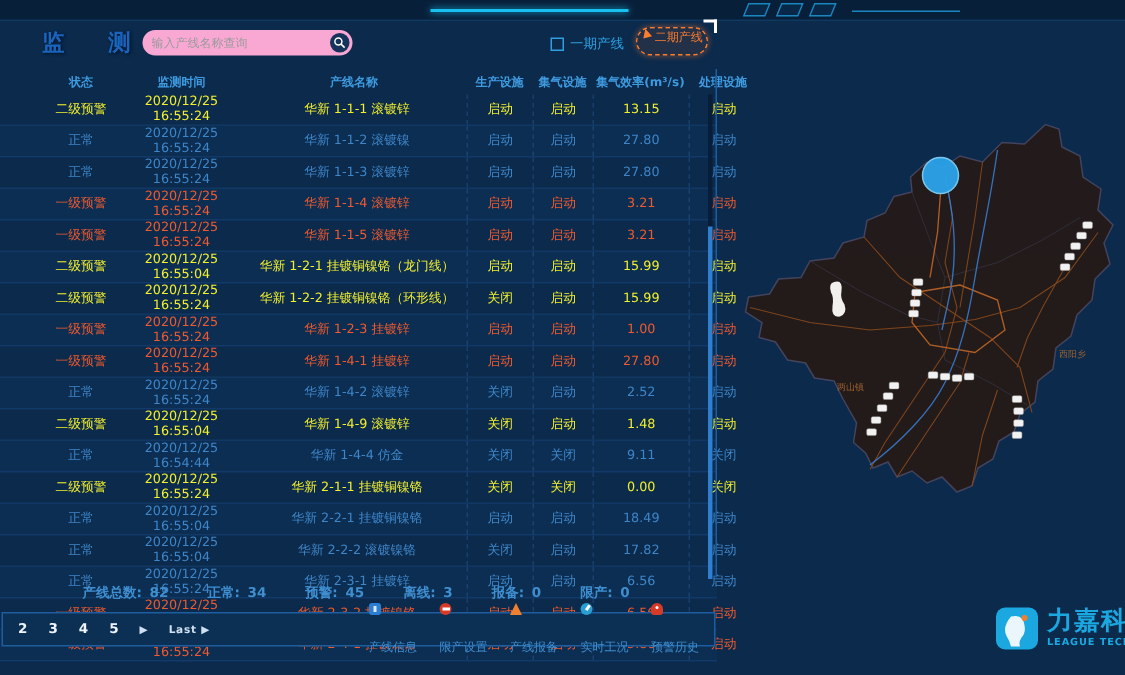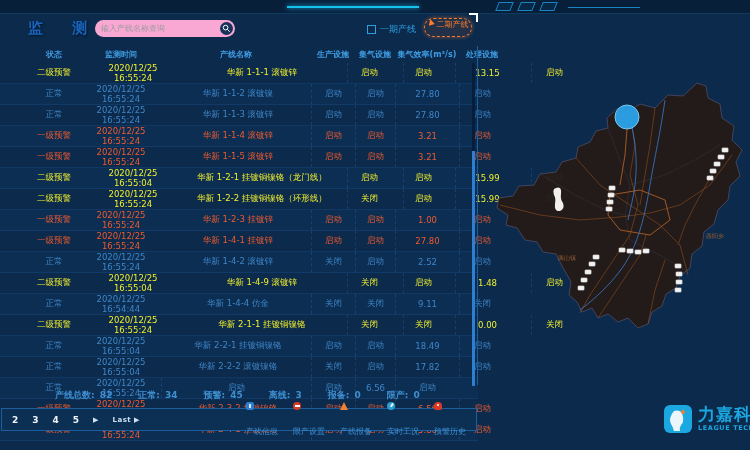--- a/index.html
+++ b/index.html
@@ -31,21 +31,21 @@
   .grid { display:grid; grid-template-columns:54px 80px 150px 44px 40px 64px 46px; align-items:center; text-align:center;padding-left:27px; }
   .thead { position:absolute; left:0; top:46px; width:478px; height:16px; color:#3f9be0; font-size:8px; font-weight:bold; }
   .thead .cell-name { text-align:center; }
   .tbody { position:absolute; left:0; top:63px; width:478px; height:322px; display:flex; flex-direction:column; }
   .trow { flex:1; font-size:8.5px; border-bottom:1px solid rgba(30,80,140,.38); cursor:pointer; }
   .trow:nth-child(even) { background:rgba(18,55,100,.30); }
   .trow .cell-name { text-align:center; padding-left:4px; white-space:nowrap; overflow:hidden; }
   .c-sep { border-left:1px dashed rgba(60,120,190,.28); height:100%; display:flex; align-items:center; justify-content:center; }
   .normal { color:#3f86c8; }
   .warn1 { color:#f05a2e; }
-  .warn2 { color:#f2ef2d;gap:12px; }
+  .warn2 { color:#f2ef2d; }
   .scrollbar { position:absolute; left:472px; top:63px; width:3px; height:322px; background:rgba(8,28,54,.9); cursor:pointer; }
   .scroll-thumb { position:absolute; left:0; top:88px; width:3px; height:235px; background:#2e7fd0; }
   .table-rightline { position:absolute; left:477px; top:46px; width:1px; height:339px; background:#1e5d9e; }
   
   .summary { position:absolute; left:55px; top:389px; width:423px; display:flex; gap:26px; font-size:9px; font-weight:bold; color:#3f8fd0; }
   .summary b { font-weight:bold; margin-left:2px; }
   
   .bottombar { position:absolute; left:1px; top:408px; width:476px; height:23px; background:#0c3054; border:1px solid #1e5d9e; display:flex; align-items:center; }
   .pagination { display:flex; align-items:center; gap:14px; padding-left:10px; color:#eef4fa; font-size:9px; font-weight:bold; }
   .page-num { cursor:pointer; }
@@ -244,20 +244,21 @@
       <div class="cell-time">2020/12/25 16:55:04</div>
       <div class="cell-name">华新 2-2-2 滚镀镍铬</div>
       <div class="cell-prod c-sep">关闭</div>
       <div class="cell-gas c-sep">启动</div>
       <div class="cell-eff c-sep">17.82</div>
       <div class="cell-proc c-sep">启动</div>
     </div>
     <div class="trow grid normal">
       <div class="cell-status">正常</div>
       <div class="cell-time">2020/12/25 16:55:24</div>
+      <div class="cell-name">华新 2-3-1 挂镀锌</div>
       <div class="cell-prod c-sep">启动</div>
       <div class="cell-gas c-sep">启动</div>
       <div class="cell-eff c-sep">6.56</div>
       <div class="cell-proc c-sep">启动</div>
     </div>
     <div class="trow grid warn1">
       <div class="cell-status">一级预警</div>
       <div class="cell-time">2020/12/25 16:55:24</div>
       <div class="cell-name">华新 2-3-2 挂镀镍铬</div>
       <div class="cell-prod c-sep">启动</div>

